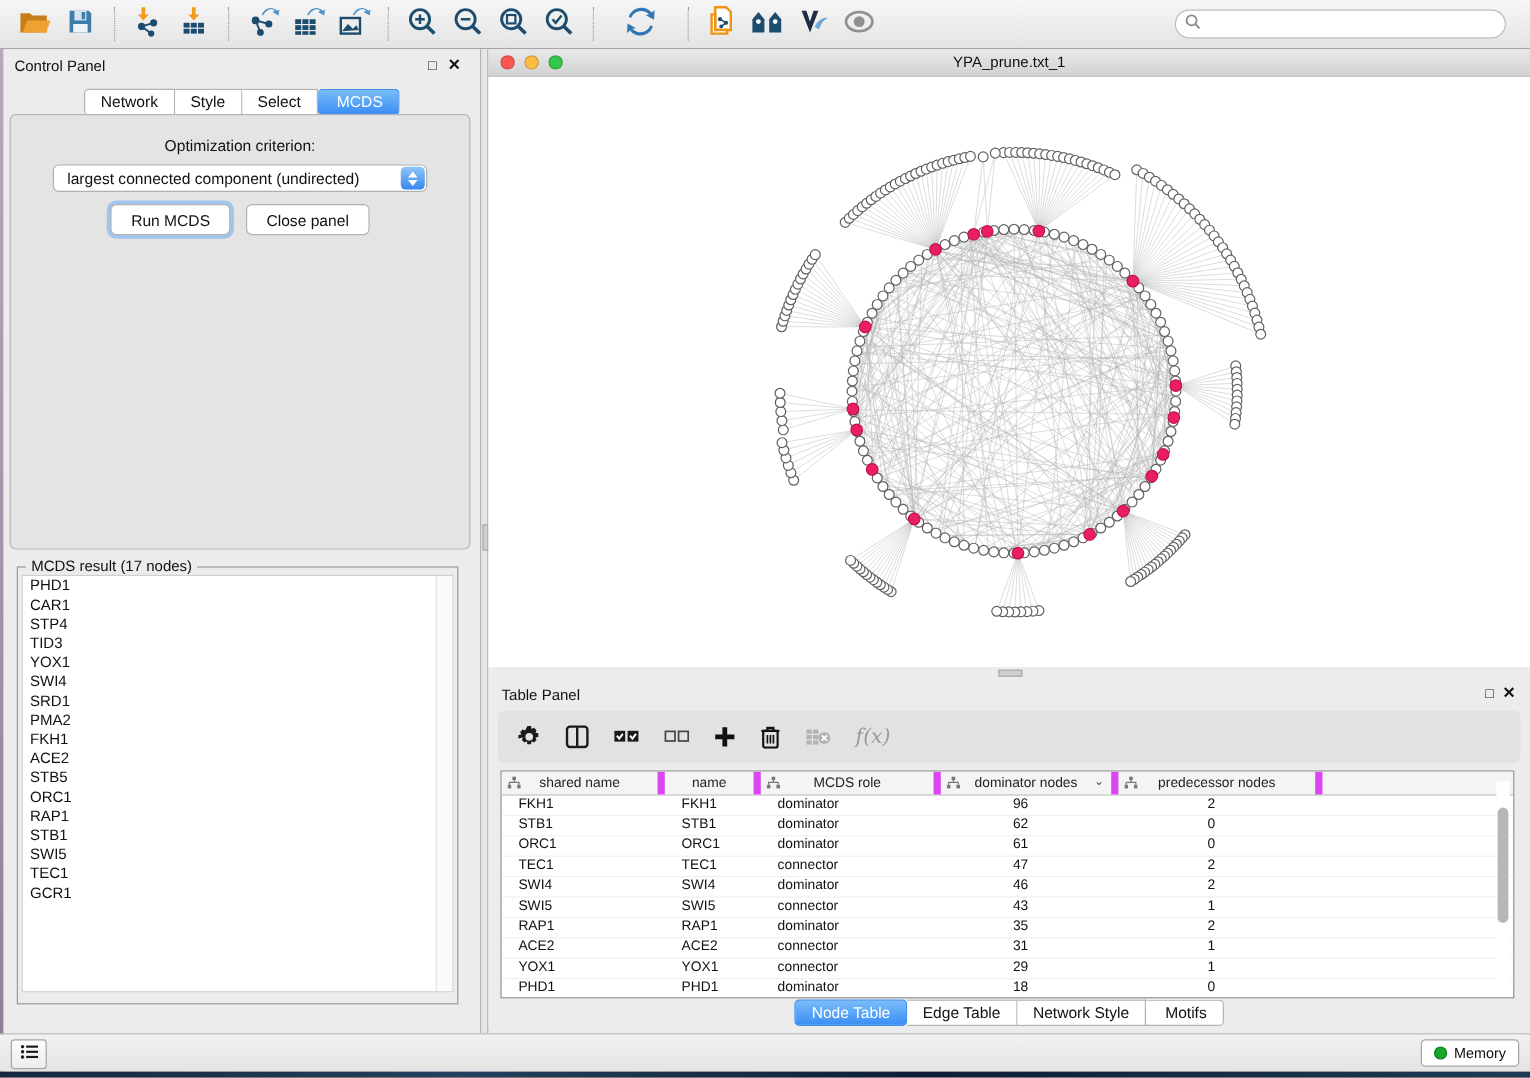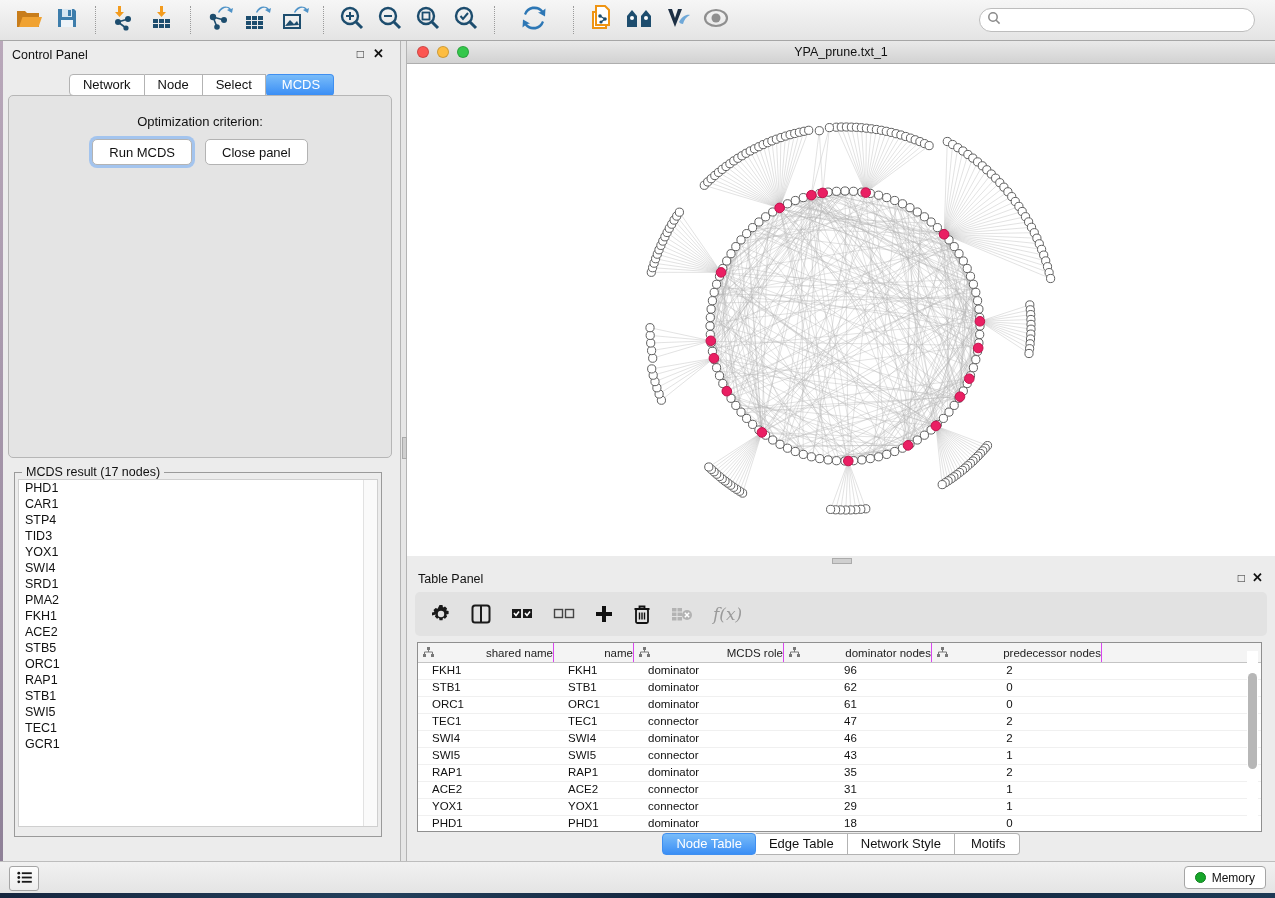--- a/index.html
+++ b/index.html
@@ -70,22 +70,22 @@
   .h-grab{position:absolute;left:425px;top:2px;width:18px;height:4px;background:#cfcfcf;border:1px solid #ababab;}
   
   .table-panel{position:absolute;left:407px;top:565px;width:868px;height:293px;background:#ececec;}
   .tp-toolbar{position:absolute;left:8px;top:27px;width:852px;height:44px;background:#e2e2e2;
     border-radius:5px;display:flex;align-items:center;gap:20px;padding:0 16px;box-sizing:border-box;}
   .tp-btn{display:flex;align-items:center;justify-content:center;}
   .fx{font-family:"DejaVu Serif",serif;font-style:italic;font-size:17px;color:#9a9a9a;}
   .tbl-wrap{position:absolute;left:10px;top:77px;width:845px;height:190px;background:#fff;
     border:1px solid #8f8f8f;box-sizing:border-box;overflow:hidden;}
   .tbl-head{display:flex;height:19px;background:#f4f4f4;border-bottom:1px solid #c4c4c4;}
-  .th{position:relative;box-sizing:border-box;border-right:1px solid #d946ef;font-size:11.5px;color:#222;
-    display:flex;align-items:center;justify-content:flex-end;}
+  .th{position:relative;box-sizing:border-box;border-right:6px solid #d946ef;font-size:11.5px;color:#222;
+    display:flex;align-items:center;justify-content:center;}
   .th .hicon{position:absolute;left:5px;top:4px;}
   .th .sort{position:absolute;right:6px;top:2px;color:#555;font-size:10px;}
   .tr{display:flex;height:16px;border-bottom:1px solid #f0f0f0;font-size:11.5px;color:#111;}
   .td{box-sizing:border-box;overflow:hidden;white-space:nowrap;}
   .td.num{text-align:center;}
   .tbl-scroll{position:absolute;right:3px;top:8px;width:11px;bottom:8px;background:#fff;}
   .tbl-thumb{position:absolute;left:1px;top:22px;width:9px;height:96px;background:#b7b7b7;border-radius:5px;}
   .bottom-tabs{position:absolute;left:0;right:0;bottom:3px;display:flex;}
   
   .statusbar{position:absolute;left:0;top:861px;width:1275px;height:32px;box-sizing:border-box;
@@ -251,26 +251,33 @@
   <div class="desk-left"></div>
 
   <div class="control-panel">
     <div class="panel-header">
       <span class="panel-title">Control Panel</span>
       <span class="win-float" style="right:36px;">□</span>
       <span class="win-close" style="right:16px;">✕</span>
     </div>
     <div class="seg-tabs" id="cp-tabs" style="margin-top:6px;">
         <span class="seg">Network</span>
-        <span class="seg">Node</span>
+        <span class="seg">Style</span>
         <span class="seg">Select</span>
         <span class="seg selected">MCDS</span>
       </div>
     <div class="tab-content">
       <div class="opt-label">Optimization criterion:</div>
+      <div class="select-box">
+        <span class="val">largest connected component (undirected)</span>
+        <span class="spin">
+            <span class="tri-up"></span>
+            <span class="tri-dn"></span>
+          </span>
+      </div>
       <div class="btn-row">
         <div class="mac-btn focused">Run MCDS</div>
         <div class="mac-btn">Close panel</div>
       </div>
     </div>
     <fieldset class="result-fieldset">
       <legend>MCDS result (17 nodes)</legend>
       <div class="result-list" id="result-list">
         <div class="list-scroll"></div>
       <div class="item">PHD1</div>

